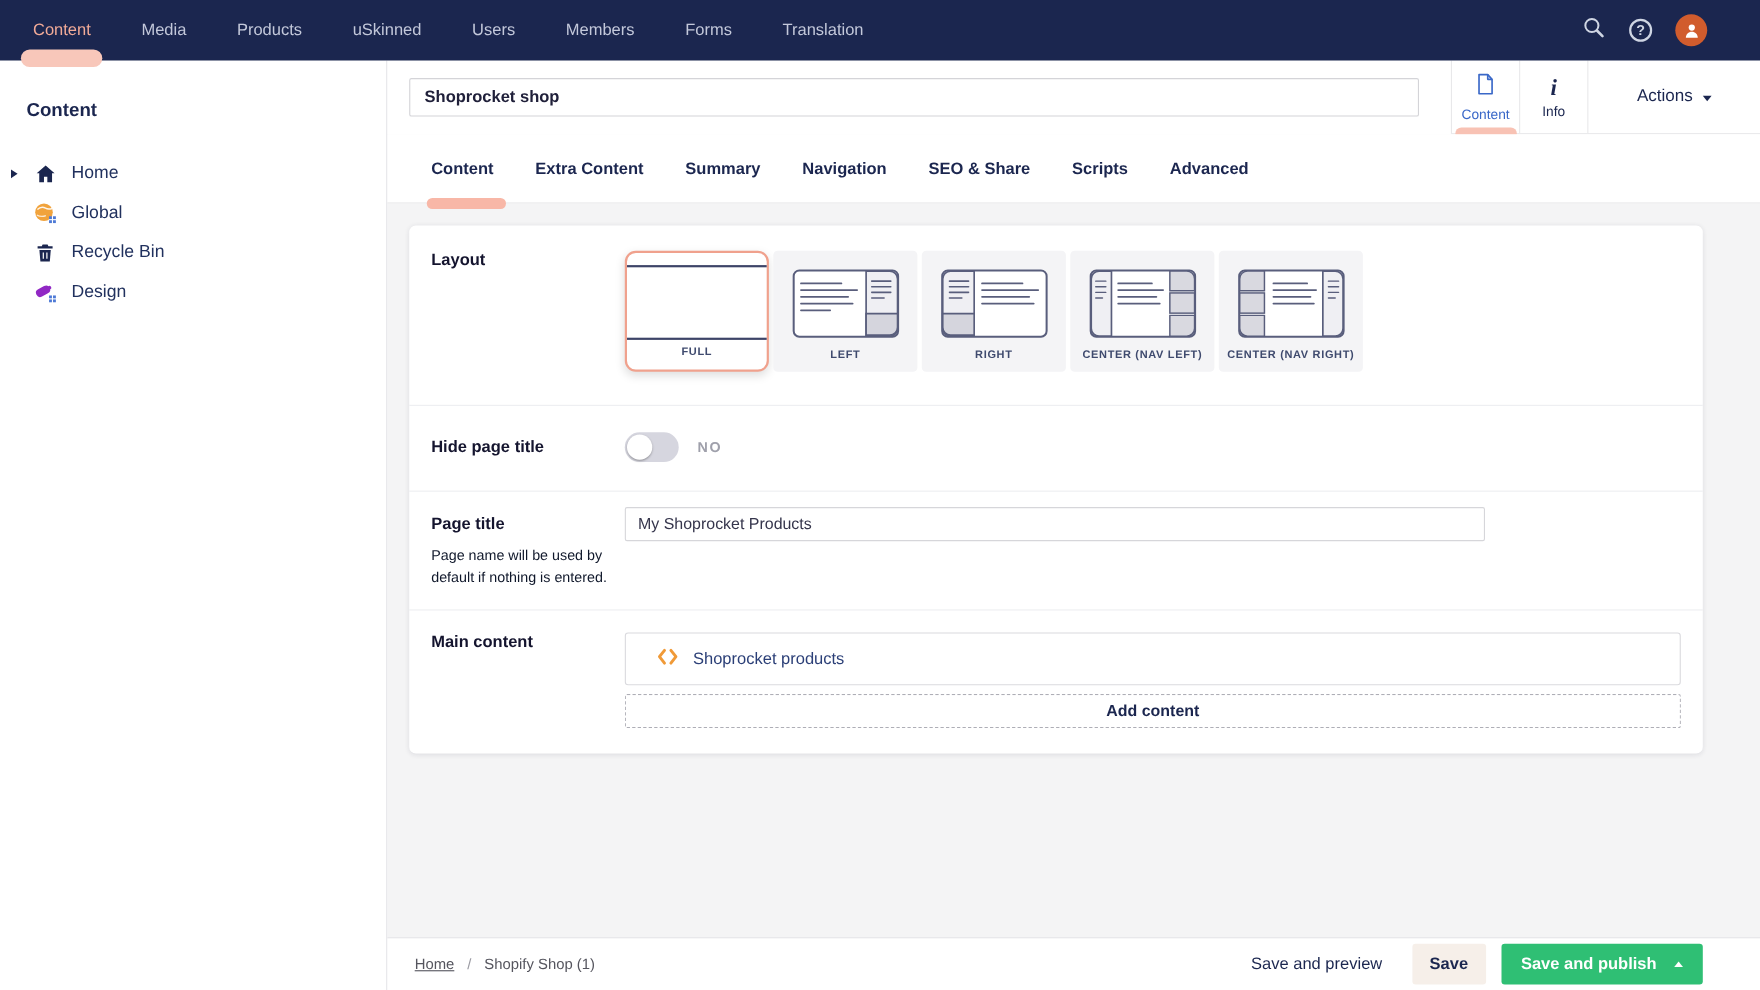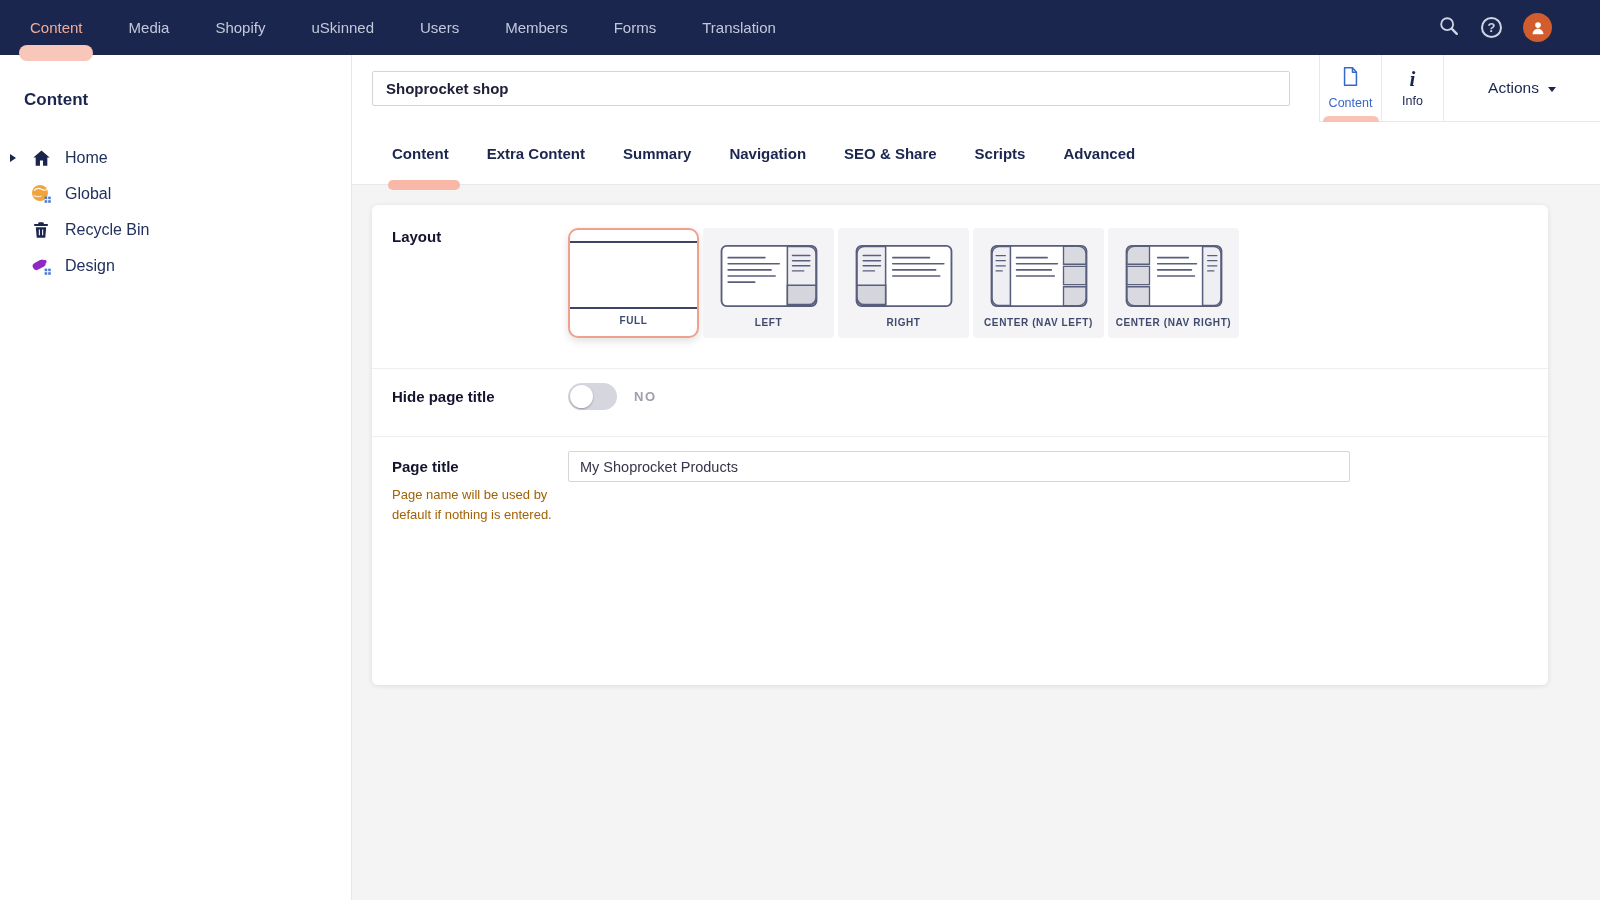--- a/index.html
+++ b/index.html
@@ -59,36 +59,36 @@
   .tab.active::after { content:""; position:absolute; bottom:-5px; left:-4px;
     width:72px; height:10px; border-radius:5px; background:#f8b7a7; }
 
   
   .panel { position:absolute; left:20px; top:150px; width:1176px; height:480px; background:#fff;
     border-radius:6px; box-shadow:0 1px 5px rgba(25,25,60,.10); }
   .row { display:flex; padding-left:20px; border-top:1px solid #edeef1; }
   .row.first { border-top:none; }
   .row-label-col { width:176px; flex:none; }
   .row-label { font-size:15px; font-weight:bold; color:#14142e; }
-  .row-hint { margin-top:10px; width:162px; font-size:13px; color:#a16207; line-height:1.5; }
+  .row-hint { margin-top:10px; width:162px; font-size:13px; color:#0f172a; line-height:1.5; }
 
   .row-layout { padding-top:23px; padding-bottom:30px; }
   .cards { display:flex; gap:4px; }
   .layout-card { position:relative; width:131px; height:110px; background:#f4f4f6; border-radius:4px;
     display:flex; flex-direction:column; cursor:pointer; }
   .layout-card .thumb { flex:1; display:flex; align-items:center; justify-content:center; padding-top:6px; }
   .card-label { text-align:center; font-size:10px; font-weight:bold; letter-spacing:.6px;
     color:#3f4a6e; padding-bottom:10px; white-space:nowrap; }
   .layout-card.selected { background:#fff; border:2px solid #f0a18d; border-radius:10px;
     box-shadow:0 3px 9px rgba(0,0,0,.13); }
   .full-line { position:absolute; left:0; right:0; height:2px; background:#3d4468; }
   .full-line.top { top:11px; }
   .full-line.bottom { top:77px; }
 
-  .row-toggle { padding-top:14px; padding-bottom:26px; }
+  .row-toggle { padding-top:24px; padding-bottom:26px; }
   .row-toggle .row-label-col { display:flex; align-items:center; }
   .toggle { position:relative; width:49px; height:27px; border-radius:14px; background:#d6d6df; cursor:pointer; }
   .toggle-knob { position:absolute; left:2px; top:2px; width:23px; height:23px; border-radius:50%;
     background:#fff; box-shadow:0 1px 2px rgba(0,0,0,.3); }
   .toggle-state { margin-left:17px; font-size:13px; font-weight:bold; letter-spacing:1.5px; color:#9fa0ab; }
   .toggle-wrap { display:flex; align-items:center; }
 
   .row-pagetitle { padding-top:14px; padding-bottom:20px; }
   .row-pagetitle .row-label { padding-top:7px; }
   .pt-input { width:782px; height:31px; border:1px solid #d6d6da; border-radius:2px; padding:0 11px;
@@ -119,21 +119,21 @@
     font-size:15px; font-weight:bold; color:#fff; cursor:pointer; }
   .caret-up-white { width:0; height:0; border-bottom:5px solid #fff;
     border-left:4.5px solid transparent; border-right:4.5px solid transparent; }
 </style>
 </head>
 <body>
 
 <div class="navbar">
   <div class="nav-item active">Content</div>
   <div class="nav-item">Media</div>
-  <div class="nav-item">Shopify</div>
+  <div class="nav-item">Products</div>
   <div class="nav-item">uSkinned</div>
   <div class="nav-item">Users</div>
   <div class="nav-item">Members</div>
   <div class="nav-item">Forms</div>
   <div class="nav-item">Translation</div>
   <div class="nav-right">
     <span>
       <svg width="22" height="22" viewBox="0 0 24 24">
           <circle cx="10" cy="10" r="6.5" stroke="#cfd5e3" stroke-width="2" fill="none"></circle>
           <line x1="15.2" y1="15.2" x2="20.5" y2="20.5" stroke="#cfd5e3" stroke-width="2.6" stroke-linecap="round"></line>
@@ -363,17 +363,49 @@
     <div class="row row-pagetitle">
       <div class="row-label-col">
         <div class="row-label">Page title</div>
         <div class="row-hint">Page name will be used by default if nothing is entered.</div>
       </div>
       <div>
         <input class="pt-input" type="text" value="My Shoprocket Products" style="">
       </div>
     </div>
 
-
-  </div>
-
+    <div class="row row-maincontent">
+      <div class="row-label-col">
+        <div class="row-label">Main content</div>
+      </div>
+      <div class="mc-col">
+        <div class="mc-item">
+          <span>
+            <svg width="20" height="18" viewBox="0 0 24 20" fill="none" stroke="#f09a38" stroke-width="3.2" stroke-linecap="round" stroke-linejoin="round">
+              <path d="M8.5 3 3 10l5.5 7"></path>
+                <path d="M15.5 3 21 10l-5.5 7"></path>
+            </svg>
+          </span>
+          <span class="mc-item-label">Shoprocket products</span>
+        </div>
+        <div class="mc-add">Add content</div>
+      </div>
+    </div>
+
+  </div>
+
+  <div class="footer">
+    <span class="crumb">
+      <span class="crumb-home">Home</span>
+      <span class="crumb-sep">/</span>
+      <span>Shopify Shop (1)</span>
+    </span>
+    <div class="footer-actions">
+      <span class="save-preview">Save and preview</span>
+      <button class="save-btn">Save</button>
+      <button class="publish-btn">
+        <span>Save and publish</span>
+        <span class="caret-up-white"></span>
+      </button>
+    </div>
+  </div>
 
 </div>
 
 </body></html>

